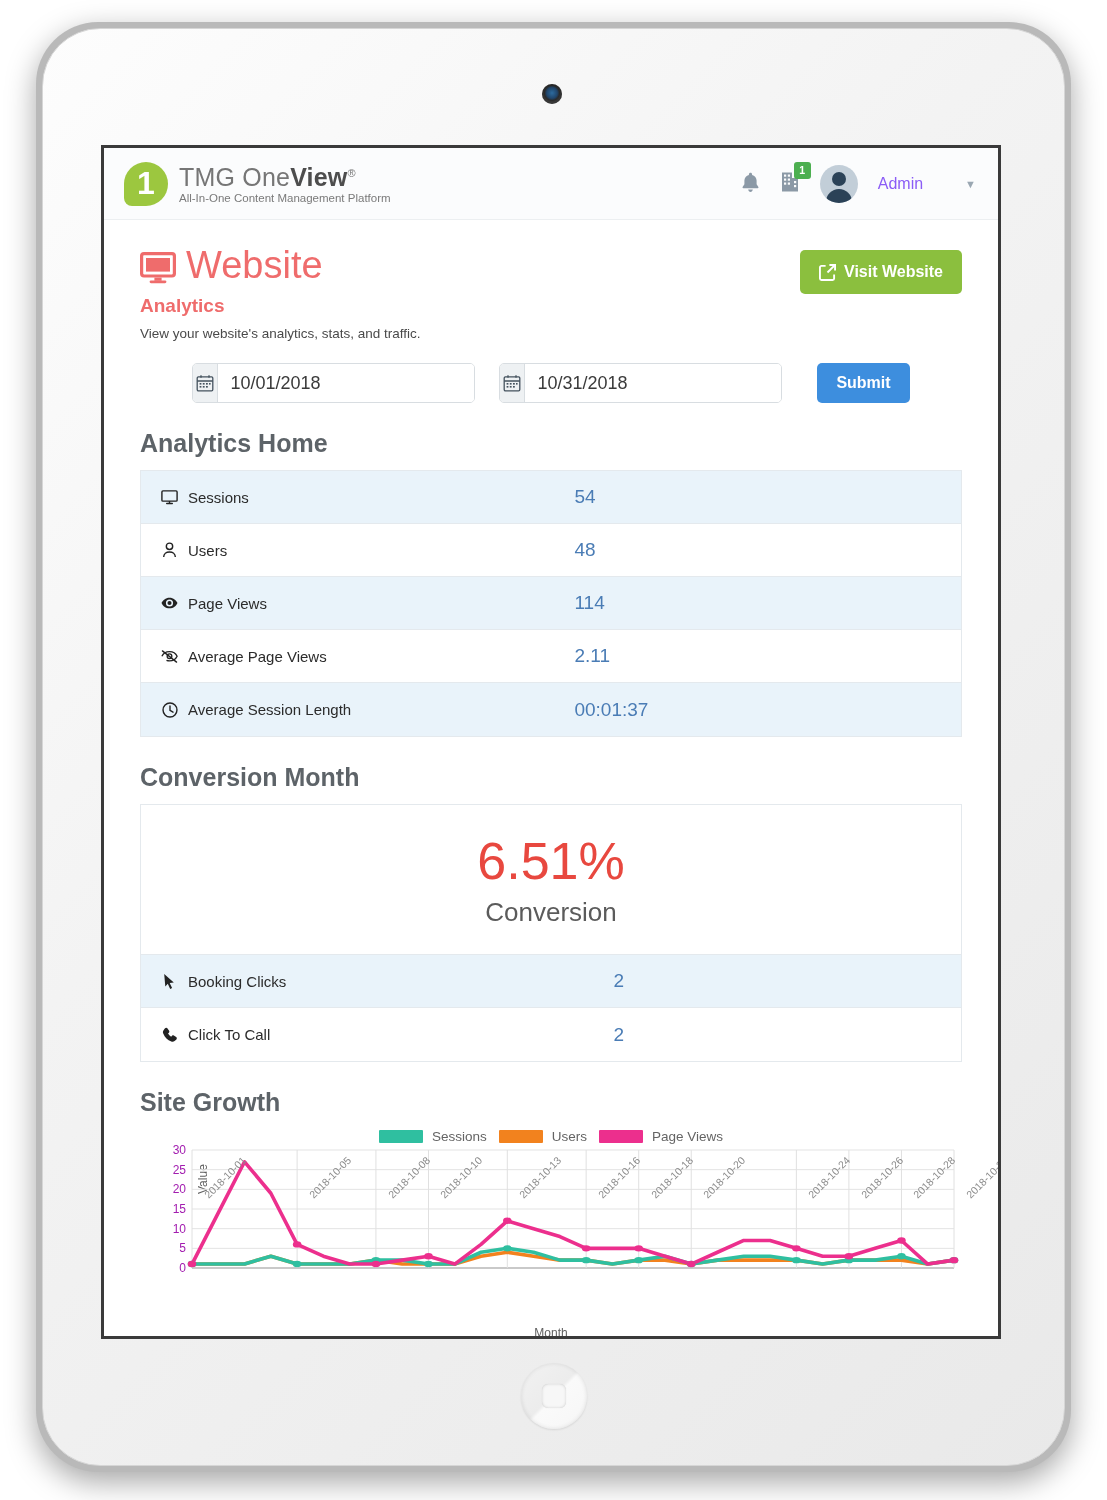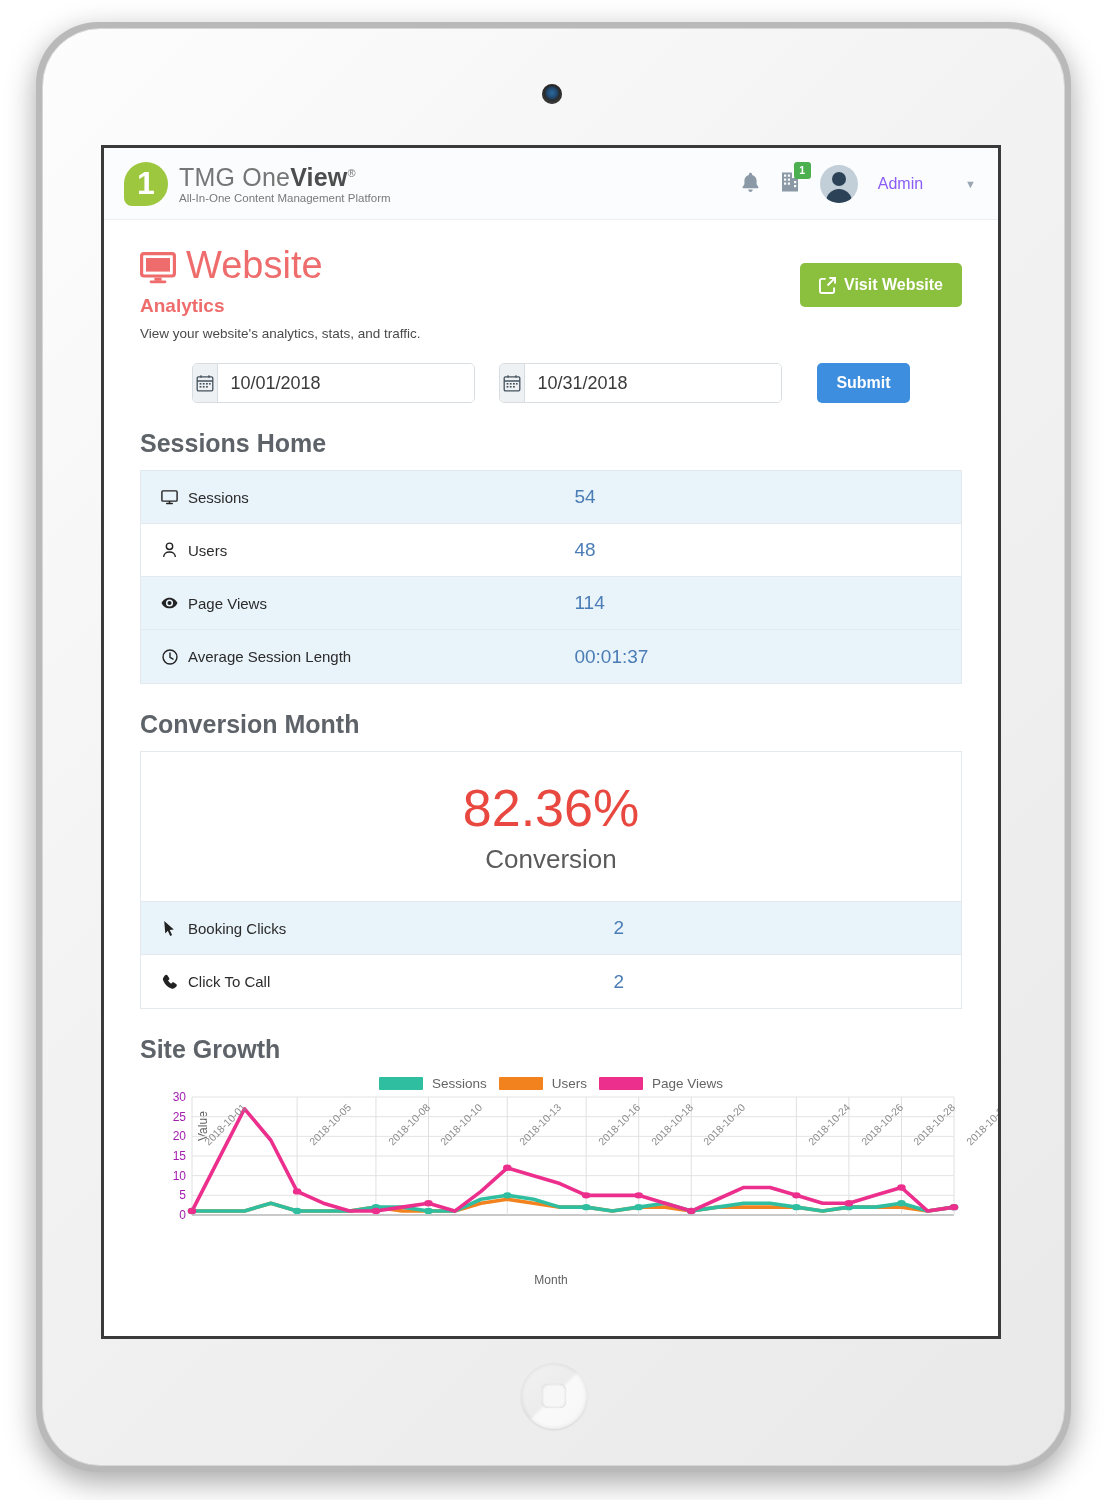--- a/index.html
+++ b/index.html
@@ -129,21 +129,21 @@
     display: flex; align-items: flex-end; gap: 10px;
     color: #ef6c6c; font-size: 38px; font-weight: normal; line-height: 1;
   }
   .monitor-ico { color: #ef6c6c; display:flex; }
   .page-sub {
     color: #ef6c6c; font-size: 19px; font-weight: bold; margin-top: 11px;
   }
   .page-desc { color: #4a4a4a; font-size: 13.5px; margin-top: 9px; }
 
   .visit-btn {
-    position: absolute; right: 36px; top: 43px;
+    position: absolute; right: 36px; top: 30px;
     background: #8bbf3e; color: #fff;
     border: none; border-radius: 5px;
     padding: 13px 19px;
     font-size: 16px; font-weight: bold;
     display: flex; align-items: center; gap: 8px;
     cursor: pointer;
     font-family: "Liberation Sans", sans-serif;
   }
 
   
@@ -348,21 +348,21 @@
               <rect x="6.8" y="12" width="1.8" height="1.6" fill="currentColor" stroke="none"></rect>
               <rect x="10" y="12" width="1.8" height="1.6" fill="currentColor" stroke="none"></rect>
             </svg>
         </div>
         <input class="date-input" type="text" value="10/31/2018" style="">
       </div>
 
       <button class="submit-btn">Submit</button>
     </div>
 
-    <div class="sec-head">Sessions Home</div>
+    <div class="sec-head">Analytics Home</div>
     <div class="stat-table" id="ah-table">
         <div class="stat-row odd">
           <div class="stat-row-inner">
             <div class="stat-label">
               <span class="si">
                 <svg width="17" height="15" viewBox="0 0 18 16" fill="none" stroke="currentColor" stroke-width="1.5">
                   <rect x=".9" y=".9" width="16.2" height="11" rx="1.1"></rect>
                   <path d="M6 14.4h6" stroke-linecap="round"></path>
                   <path d="M9 11.9v2.5"></path>
                 </svg>
@@ -393,40 +393,55 @@
                 <svg width="18" height="14" viewBox="0 0 19 14" fill="currentColor">
                   <path d="M9.5 1C5.2 1 1.8 4 .6 7c1.2 3 4.6 6 8.9 6s7.7-3 8.9-6c-1.2-3-4.6-6-8.9-6zm0 10a4 4 0 1 1 0-8 4 4 0 0 1 0 8z"></path>
                   <circle cx="9.5" cy="7" r="2.3"></circle>
                 </svg>
               </span>
               <span>Page Views</span>
             </div>
             <div class="val-cell">114</div>
           </div>
         </div>
+        <div class="stat-row even">
+          <div class="stat-row-inner">
+            <div class="stat-label">
+              <span class="si">
+                <svg width="18" height="15" viewBox="0 0 19 15" fill="none" stroke="currentColor" stroke-width="1.5">
+                  <path d="M1 7.2C2.3 4.4 5.6 2 9.5 2s7.2 2.4 8.5 5.2c-1.3 2.8-4.6 5.2-8.5 5.2-1.2 0-2.3-.2-3.4-.6"></path>
+                  <circle cx="9.5" cy="7.2" r="2.6"></circle>
+                  <path d="M1.6 1.2l15.8 12.6" stroke-linecap="round"></path>
+                </svg>
+              </span>
+              <span>Average Page Views</span>
+            </div>
+            <div class="val-cell">2.11</div>
+          </div>
+        </div>
         <div class="stat-row odd">
           <div class="stat-row-inner">
             <div class="stat-label">
               <span class="si">
                 <svg width="16" height="16" viewBox="0 0 17 17" fill="none" stroke="currentColor" stroke-width="1.5">
                   <circle cx="8.5" cy="8.5" r="7.4"></circle>
                   <path d="M8.5 4.2v4.6l3.2 2" stroke-linecap="round"></path>
                 </svg>
               </span>
               <span>Average Session Length</span>
             </div>
             <div class="val-cell">00:01:37</div>
           </div>
         </div>
       </div>
 
     <div class="sec-head">Conversion Month</div>
     <div class="stat-table">
       <div class="conv-hero">
-        <div class="conv-pct">82.36%</div>
+        <div class="conv-pct">6.51%</div>
         <div class="conv-cap">Conversion</div>
       </div>
       <div id="cs-rows">
           <div class="stat-row odd">
             <div class="stat-row-inner">
               <div class="stat-label">
                 <span class="si">
                   <svg width="13" height="17" viewBox="0 0 13 17" fill="currentColor">
                     <path d="M1.2 1l9.6 8.6-4.1.3 2.4 5.1-1.9.9-2.4-5.2-2.5 2.8z"></path>
                   </svg>

